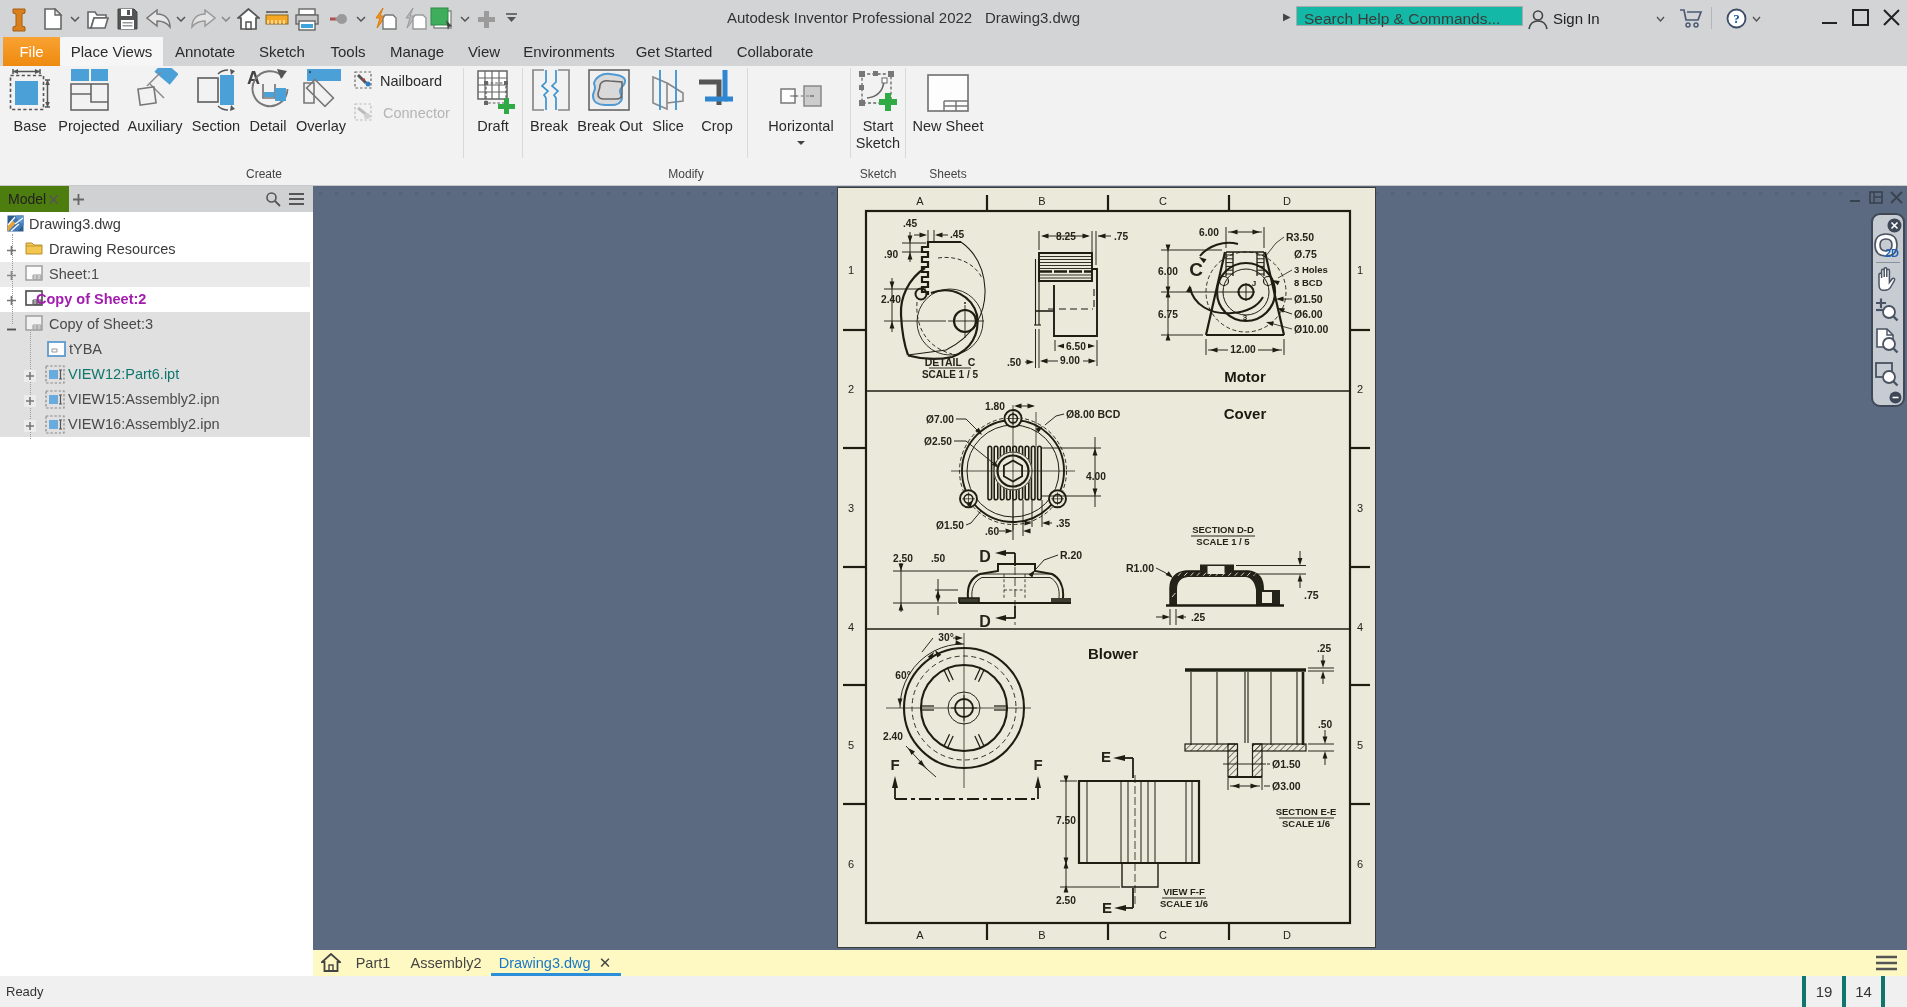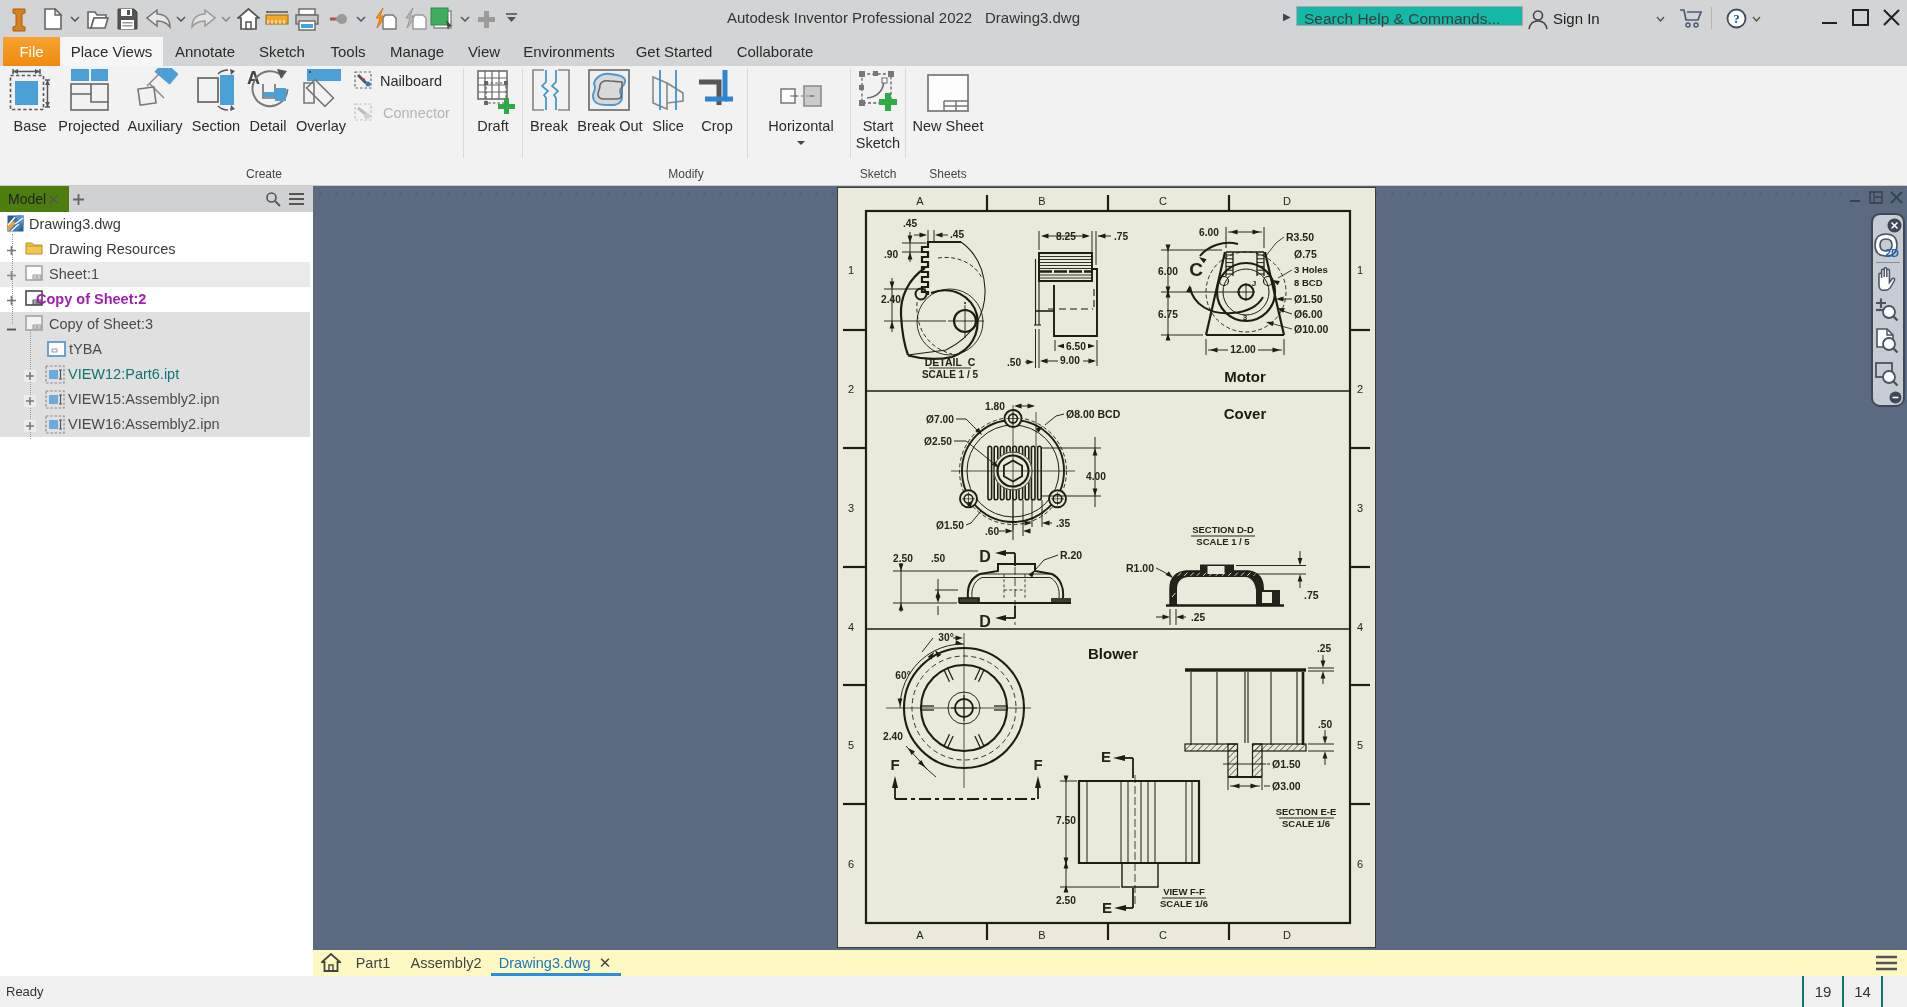--- a/index.html
+++ b/index.html
@@ -29,21 +29,21 @@
 #modeltab{position:absolute;left:0;top:0;width:69px;height:26px;background:#4d7c0f;font-size:14px;color:#222}
 #tree{position:absolute;left:0;top:26px;width:313px;font-size:14.5px;color:#3a3a3a}
 
 #canvas{position:absolute;left:313px;top:186px;width:1594px;height:764px;background:#5b6a80}
 
 #tabbar{position:absolute;left:313px;top:950px;width:1594px;height:26px;background:#fef9c3}
 .dtab{position:absolute;top:0;height:26px;font-size:14.5px;color:#444;display:flex;align-items:center}
 
 #statusbar{position:absolute;left:0;top:976px;width:1907px;height:31px;background:#f0f0f1}
 #statusbar .ready{position:absolute;left:6px;top:8px;font-size:13px;color:#333}
-.scell{position:absolute;top:0;height:31px;border-left:2px solid #0f766e;font-size:15px;color:#333;display:flex;align-items:center;justify-content:center}
+.scell{position:absolute;top:0;height:31px;border-left:4px solid #0f766e;font-size:15px;color:#333;display:flex;align-items:center;justify-content:center}
 svg{display:block}
 .ibx{position:absolute}
 </style></head>
 <body>
 <div id="app">
   <div id="titlebar">
     <svg class="ibx" style="left:12px;top:8px" width="14" height="24" viewBox="0 0 14 24">
       <path d="M1 1h12v4l-3 1v12l3 1v4H1v-4l3-1V6L1 5z" fill="#d87f1e" stroke="#a85f10" stroke-width="1"></path>
     </svg>
     <svg class="ibx" style="left:42px;top:8px" width="22" height="22" viewBox="0 0 22 22">

